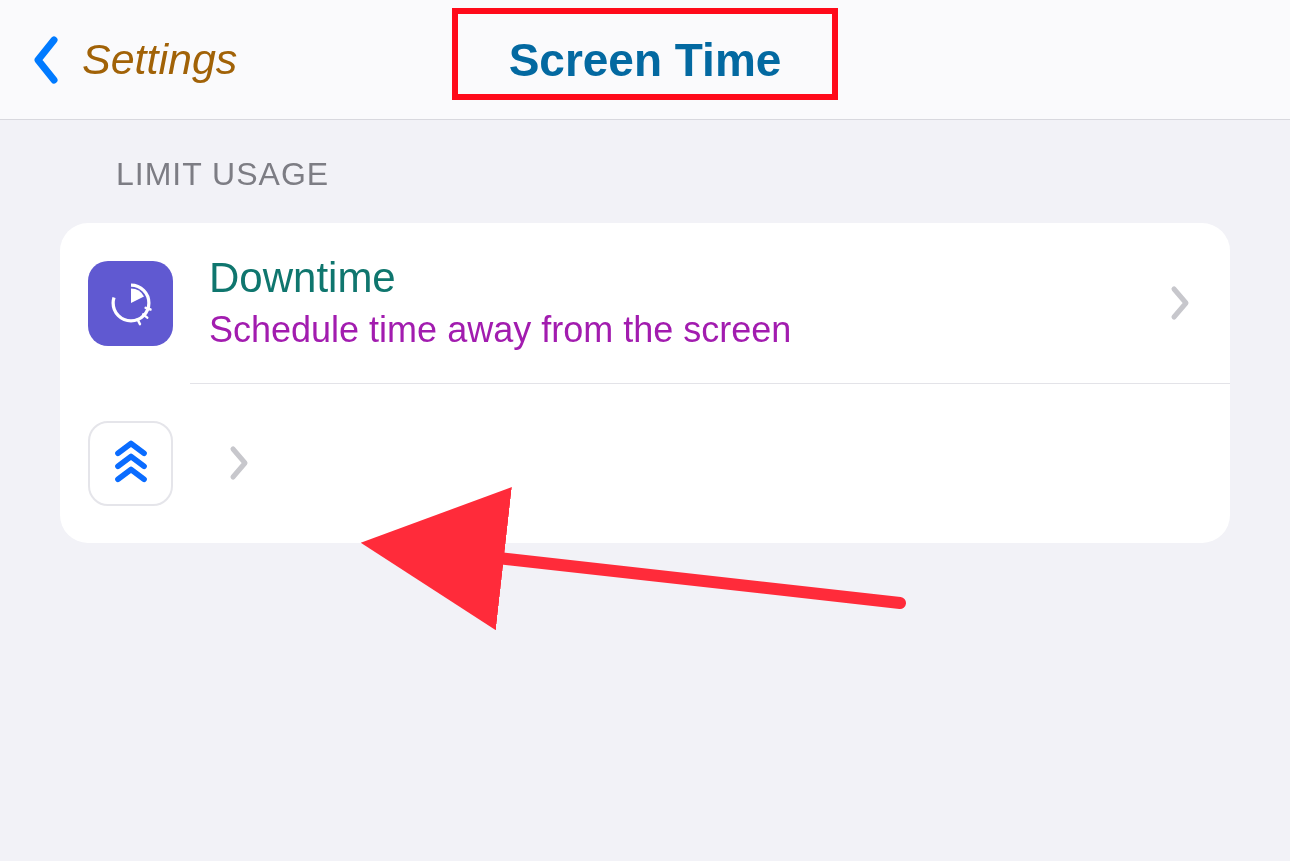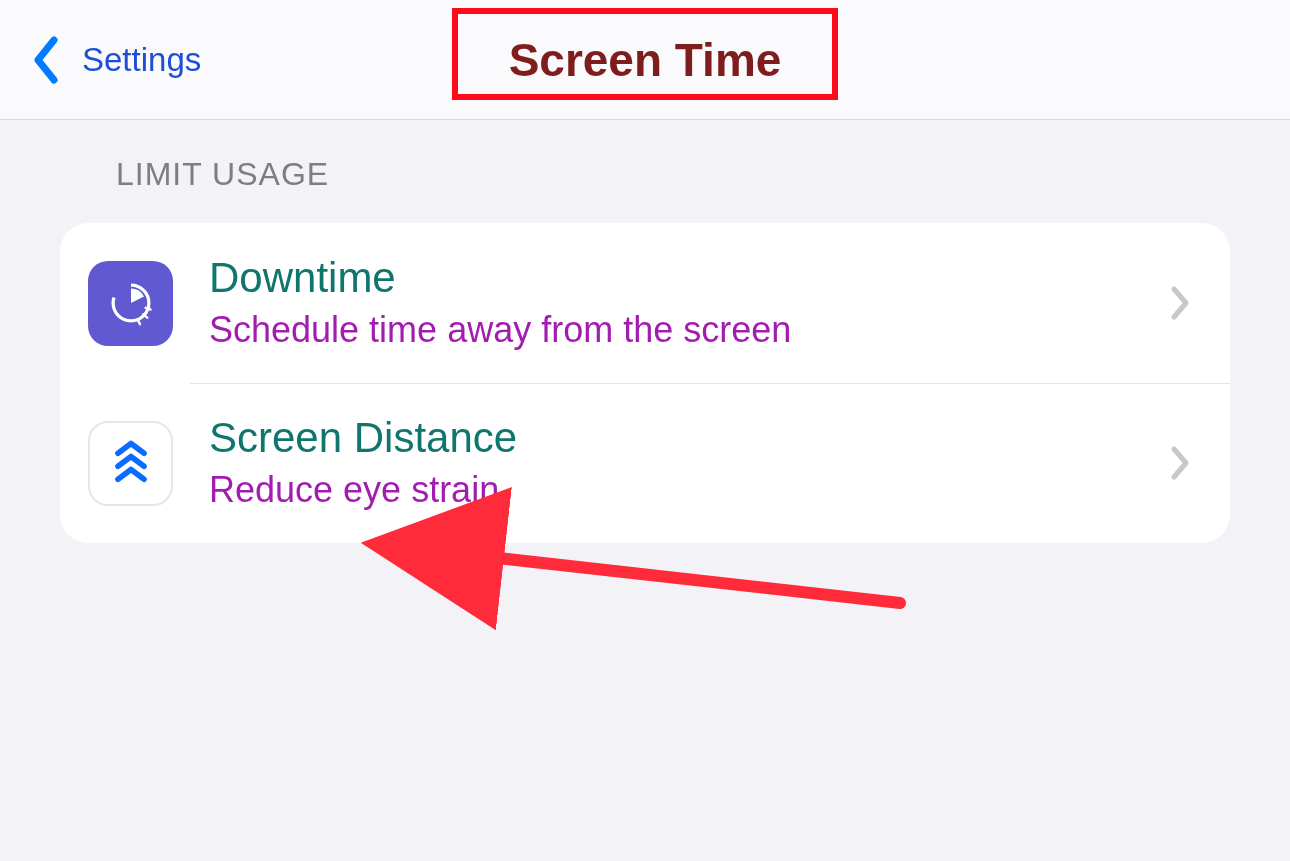--- a/index.html
+++ b/index.html
@@ -22,38 +22,39 @@
     display: flex;
     align-items: center;
   }
   .back-button {
     position: absolute;
     left: 30px;
     top: 0;
     height: 100%;
     display: flex;
     align-items: center;
-    color: #1d4ed8;
-    font-size: 33px;
+    color: #a16207;
+    font-size: 43px;
     font-weight: 400;
     cursor: pointer;
+    font-style: italic;
   }
   .back-chevron {
     width: 30px;
     height: 48px;
     margin-right: 22px;
   }
   .back-chevron svg { display: block; width: 100%; height: 100%; }
   .navbar-title {
     position: absolute;
     left: 50%;
     transform: translateX(-50%);
     font-size: 46px;
     font-weight: 700;
-    color: #7f1d1d;
+    color: #0369a1;
     white-space: nowrap;
   }
   .title-highlight {
     position: absolute;
     left: 452px;
     top: 8px;
     width: 386px;
     height: 92px;
     border: 6px solid #ff0a1a;
     pointer-events: none;
@@ -195,24 +196,20 @@
     <div class="row">
       <div class="icon-box bg-white">
         <svg viewBox="0 0 64 64">
           <g fill="none" stroke="#0a6cff" stroke-width="7" stroke-linecap="round" stroke-linejoin="round">
             <polyline points="16,52 32,40 48,52"></polyline>
             <polyline points="16,36 32,24 48,36"></polyline>
             <polyline points="16,20 32,8 48,20"></polyline>
           </g>
         </svg>
       </div>
-      <div class="text-col">
-        <div class="row-title">Screen Distance</div>
-        <div class="row-subtitle">Reduce eye strain</div>
-      </div>
       <span class="chevron">
         <svg viewBox="0 0 20 36">
             <polyline points="4,4 16,18 4,32" fill="none" stroke="currentColor" stroke-width="5" stroke-linecap="round" stroke-linejoin="round"></polyline>
           </svg>
       </span>
     </div>
 
   </div>
 
   <div class="arrow-annotation">

